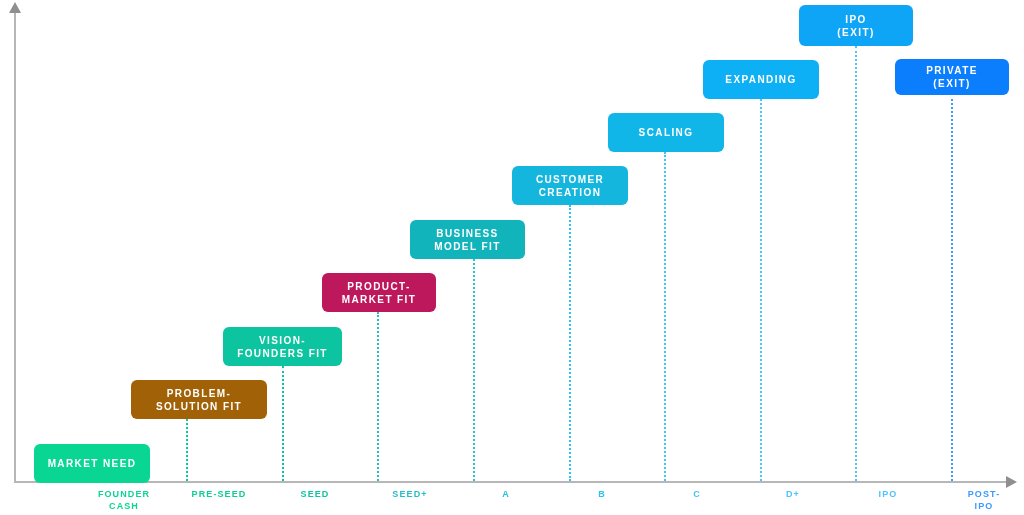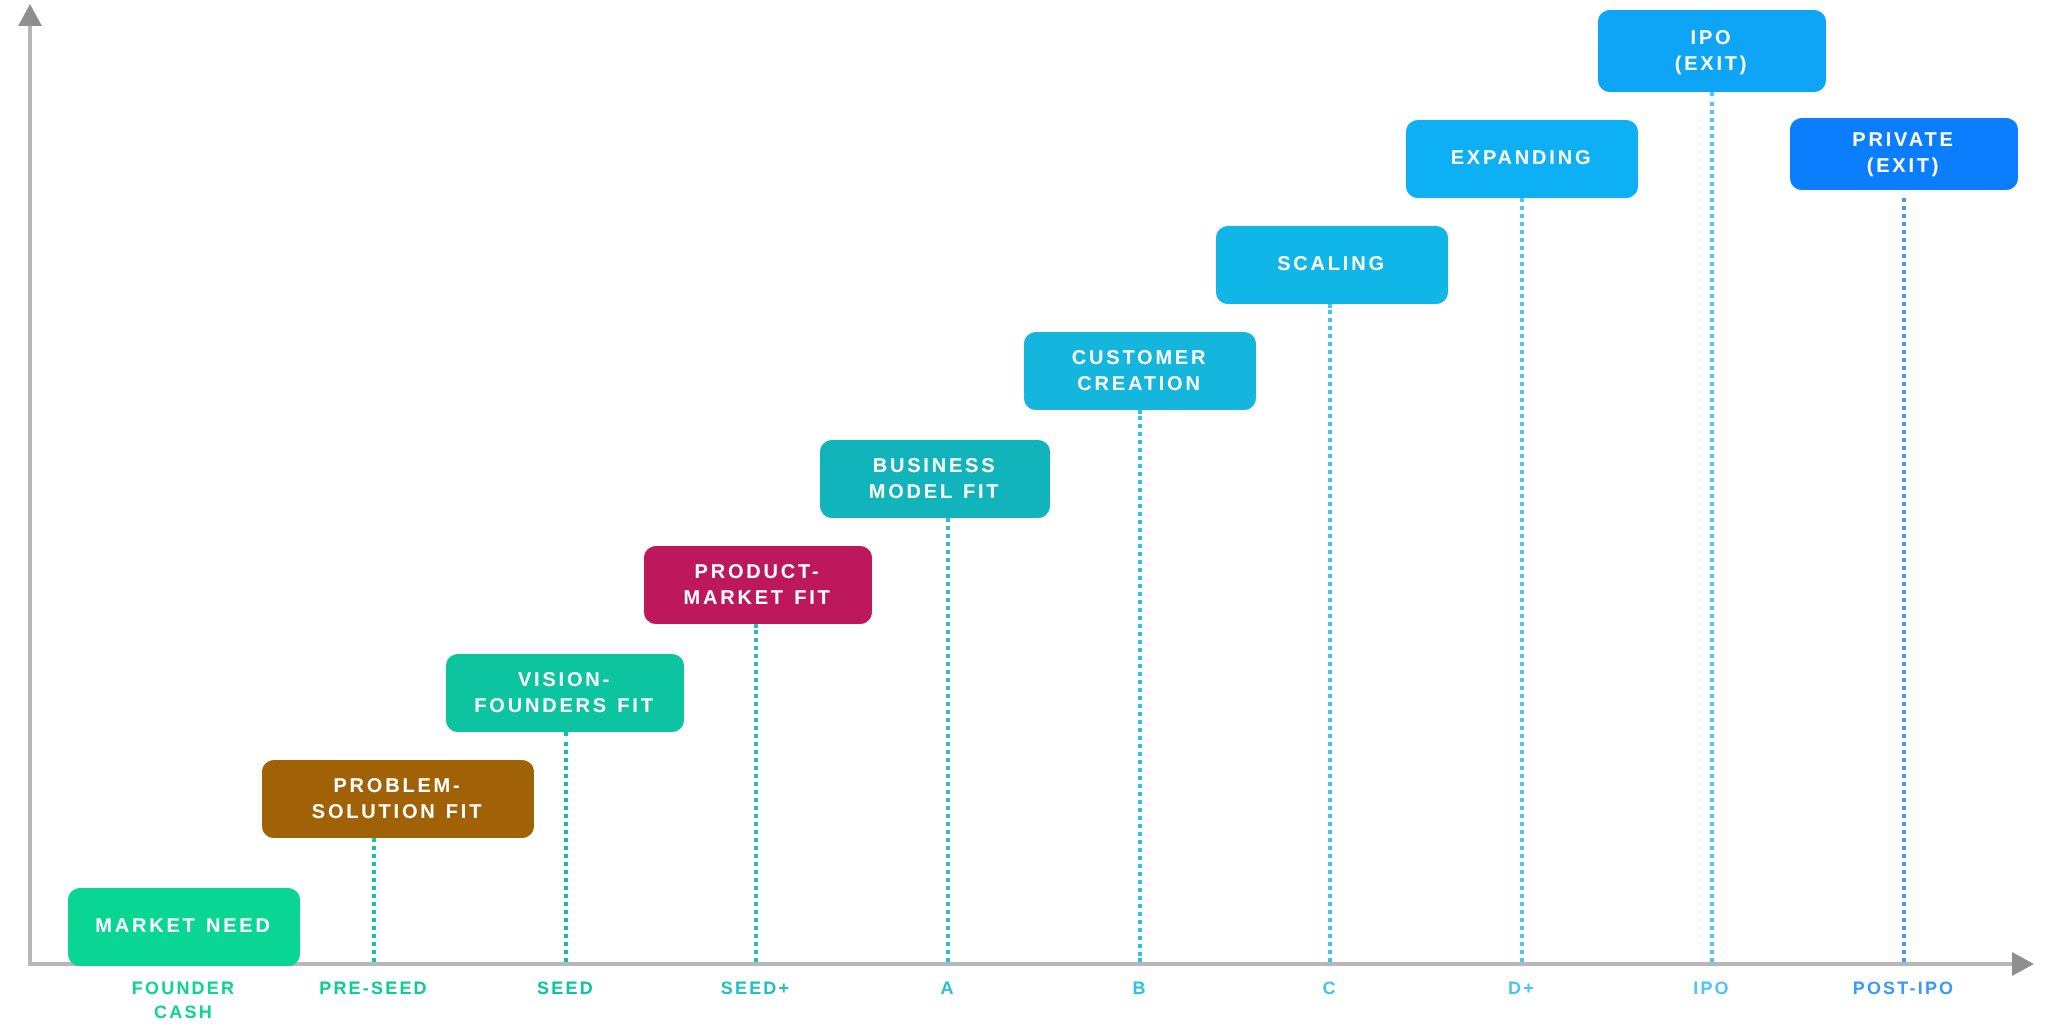--- a/index.html
+++ b/index.html
@@ -71,20 +71,21 @@
     position: absolute;
     top: 488px;
     transform: translateX(-50%);
     font-size: 9px;
     font-weight: bold;
     letter-spacing: 1.1px;
     line-height: 12px;
     text-align: center;
     white-space: pre-line;
     user-select: none;
+    margin-left: 32px;
   }
 
   
   .stage-box {
     position: absolute;
     border-radius: 6px;
     display: flex;
     align-items: center;
     justify-content: center;
     text-align: center;

